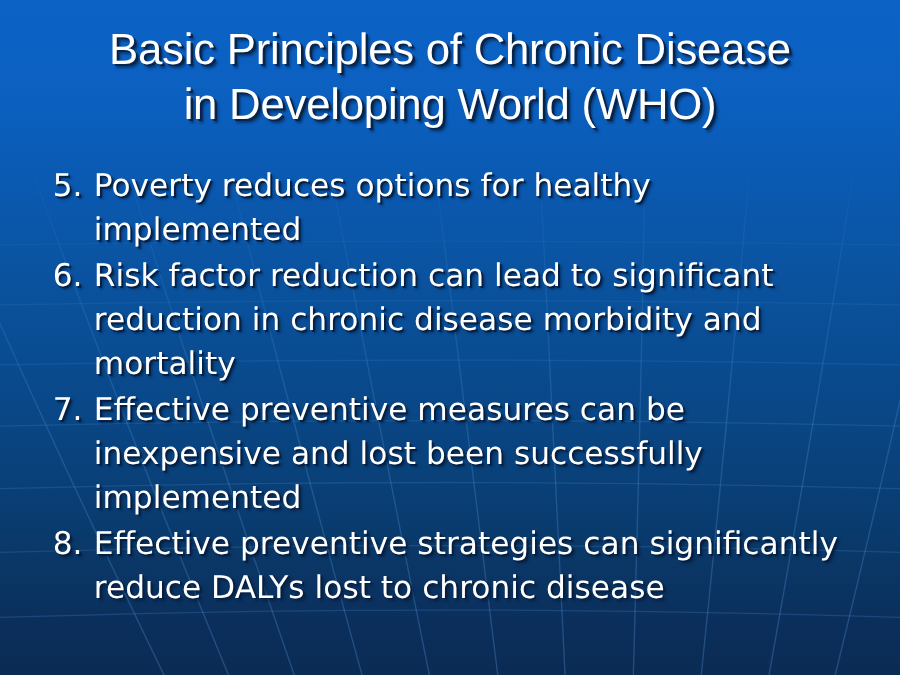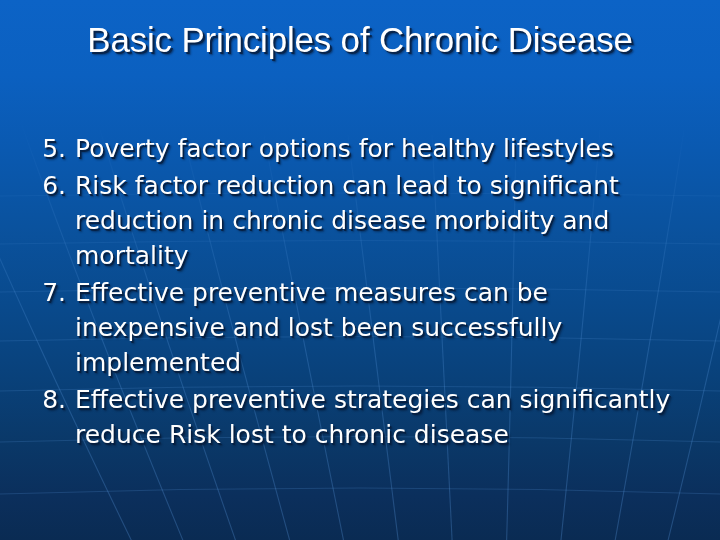--- a/index.html
+++ b/index.html
@@ -140,38 +140,39 @@
       <path d="M 0 292 Q 360 284 720 292"></path>
       <path d="M 0 341 Q 360 332 720 341"></path>
       <path d="M 0 391 Q 360 381 720 391"></path>
       <path d="M 0 442 Q 360 431 720 442"></path>
       <path d="M 0 494 Q 360 482 720 494"></path>
     </g>
   </svg>
 
   <div id="title-block">
     <div class="title-line">Basic Principles of Chronic Disease</div>
+    <div class="title-line">in Developing World (WHO)</div>
   </div>
 
   <div id="body-block">
 
     <div class="bullet">
       <span class="bullet-number">5.</span>
-      <span class="bullet-text">Poverty factor options for healthy lifestyles</span>
+      <span class="bullet-text">Poverty reduces options for healthy implemented</span>
     </div>
 
     <div class="bullet">
       <span class="bullet-number">6.</span>
       <span class="bullet-text">Risk factor reduction can lead to significant reduction in chronic disease morbidity and mortality</span>
     </div>
 
     <div class="bullet">
       <span class="bullet-number">7.</span>
       <span class="bullet-text">Effective preventive measures can be inexpensive and lost been successfully implemented</span>
     </div>
 
     <div class="bullet">
       <span class="bullet-number">8.</span>
-      <span class="bullet-text">Effective preventive strategies can significantly reduce Risk lost to chronic disease</span>
+      <span class="bullet-text">Effective preventive strategies can significantly reduce DALYs lost to chronic disease</span>
     </div>
 
   </div>
 </div>
 
 </body></html>

